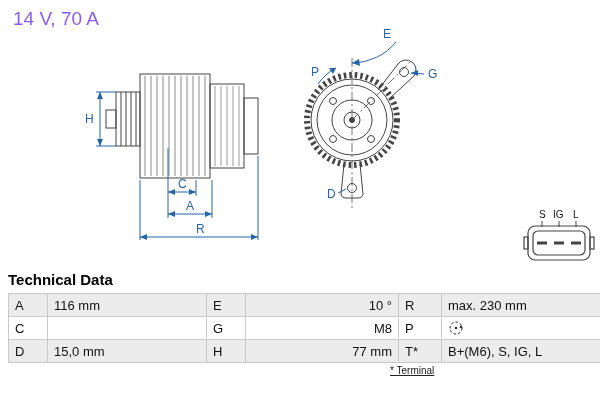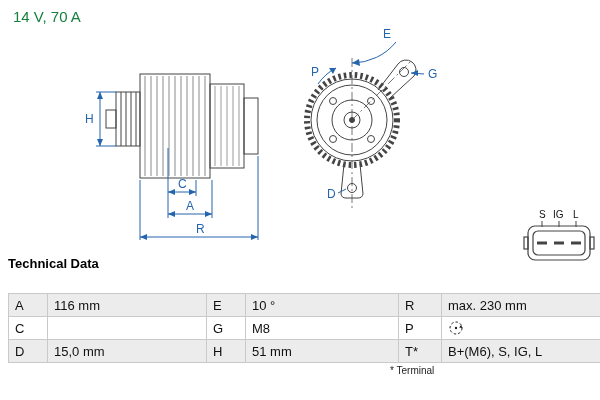--- a/index.html
+++ b/index.html
@@ -1,25 +1,25 @@
 <!DOCTYPE html>
 <html><head>
 <meta charset="utf-8">
 <style>
   html,body{margin:0;padding:0;}
   body{width:600px;height:400px;background:#fff;font-family:"Liberation Sans",sans-serif;color:#111;position:relative;overflow:hidden;}
-  .rating{position:absolute;left:13px;top:8px;font-size:15px;color:#15803d;}
+  .rating{position:absolute;left:13px;top:8px;font-size:19px;color:#8b5cf6;}
   .drawing{position:absolute;left:0;top:0;}
-  .tech-title{position:absolute;left:8px;top:256px;font-size:13px;font-weight:bold;color:#000;}
+  .tech-title{position:absolute;left:8px;top:271px;font-size:15px;font-weight:bold;color:#000;}
   table.tech{position:absolute;left:8px;top:293px;width:584px;border-collapse:collapse;font-size:13px;table-layout:fixed;}
   table.tech td{border:1px solid #c9c9c9;padding:1px 6px;height:20px;vertical-align:middle;white-space:nowrap;overflow:hidden;}
   tr.shade{background:#ececec;}
   tr.plain{background:#ffffff;}
-  td.l1{width:26px;} td.v1{width:146px;} td.l2{width:26px;} td.v2{width:140px;} td.l3{width:30px;} td.v3{width:200px;}
-  .footnote{position:absolute;left:390px;top:365px;font-size:10px;color:#222;}
+  td.l1{width:26px;} td.v1{width:146px;} td.l2{width:26px;} td.v2{width:140px;text-align:right;} td.l3{width:30px;} td.v3{width:200px;}
+  .footnote{position:absolute;left:390px;top:365px;font-size:10px;color:#222;text-decoration:underline;}
   .dim{fill:#2565ae;font-size:12px;font-family:"Liberation Sans",sans-serif;}
   .pin-lab{fill:#111;font-size:10px;font-family:"Liberation Sans",sans-serif;}
   .roticon{vertical-align:middle;}
 </style>
 </head>
 <body>
 
 <div class="rating">14 V, 70 A</div>
 
 <svg class="drawing" width="600" height="268" viewBox="0 0 600 268">
@@ -173,20 +173,20 @@
           <circle cx="8" cy="8" r="6" fill="none" stroke="#222" stroke-width="1" stroke-dasharray="2.5 2"></circle>
           <path d="M 13 5 L 14.6 8.2 L 11.2 7.6 Z" fill="#222"></path>
           <circle cx="8" cy="8" r="1.2" fill="#222"></circle>
         </svg>
       </td>
     </tr>
     <tr class="shade">
       <td class="l1">D</td>
       <td class="v1">15,0 mm</td>
       <td class="l2">H</td>
-      <td class="v2">51 mm</td>
+      <td class="v2">77 mm</td>
       <td class="l3">T*</td>
       <td class="v3">B+(M6), S, IG, L</td>
     </tr>
   </tbody>
 </table>
 
 <div class="footnote">* Terminal</div>
 
 </body></html>

